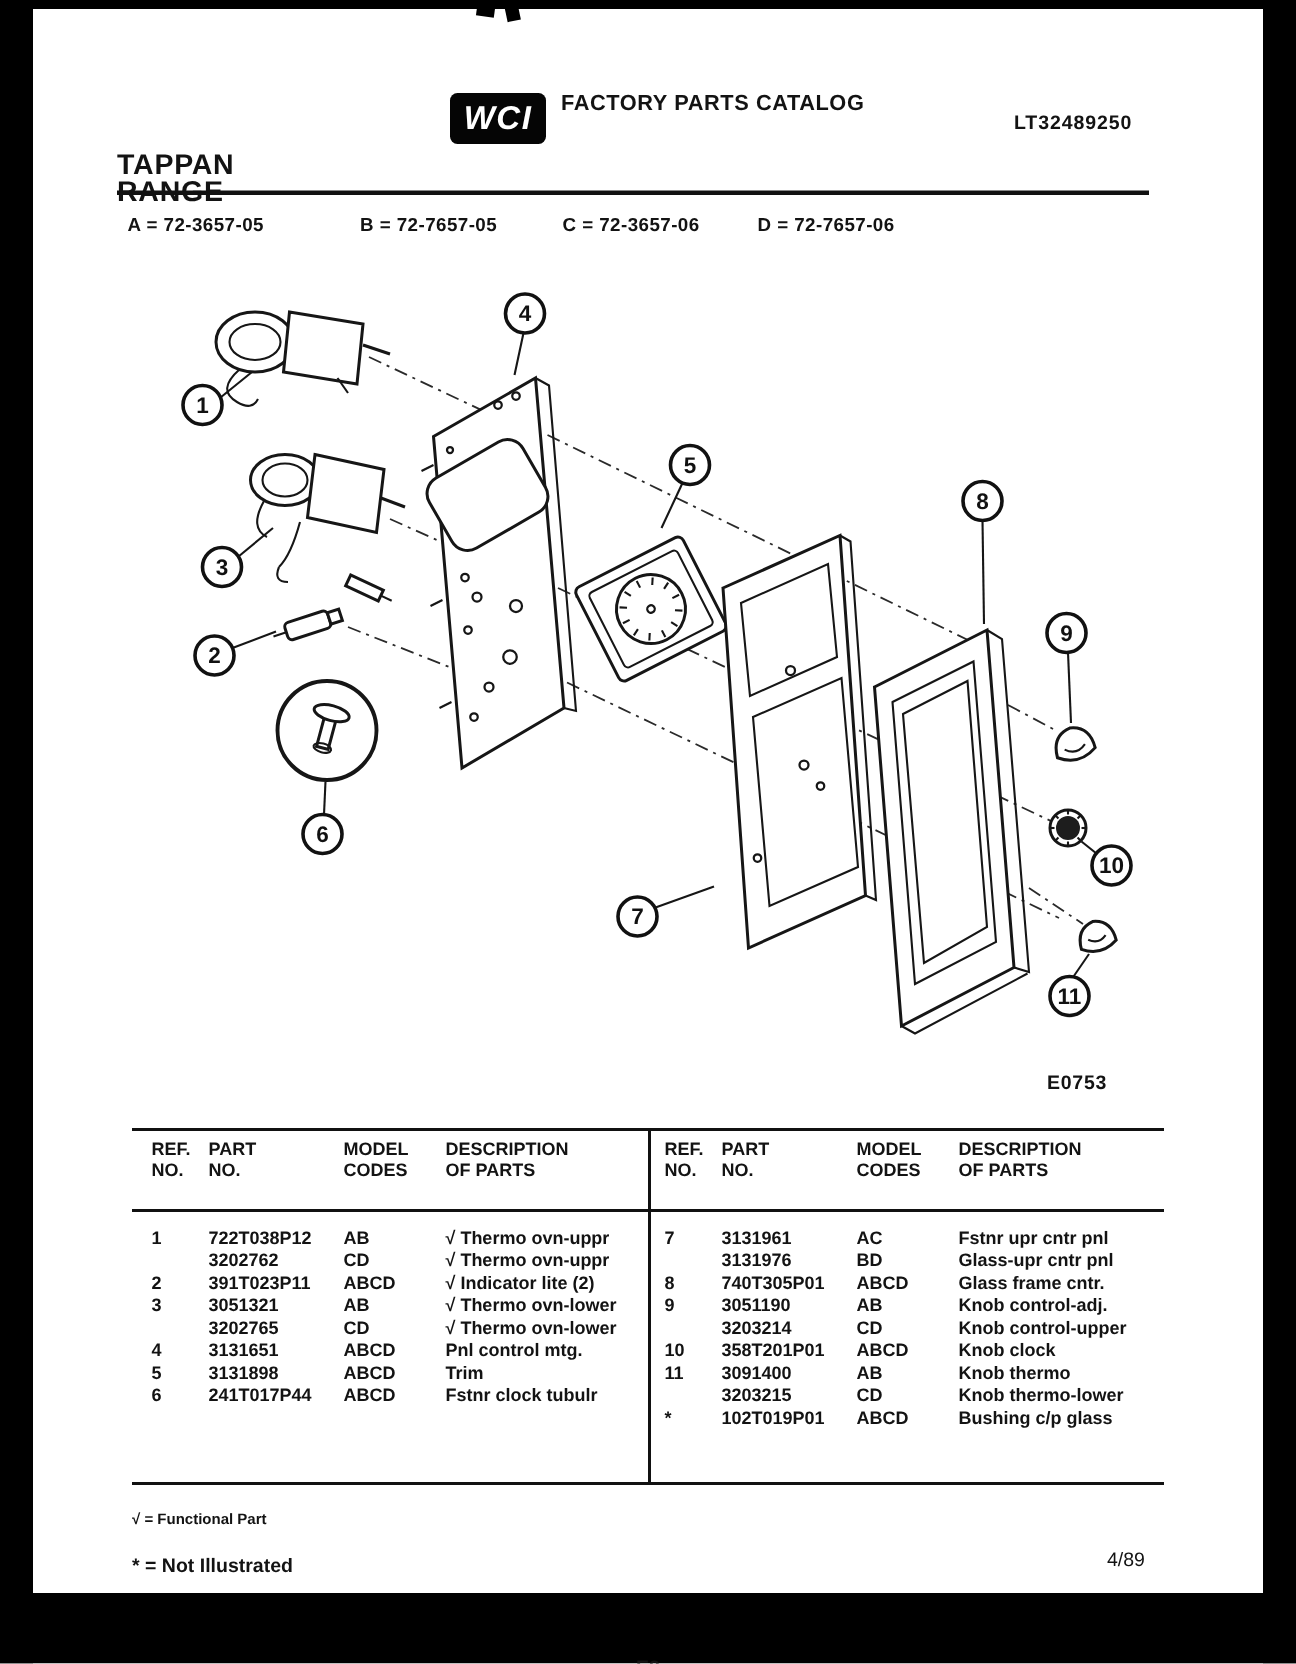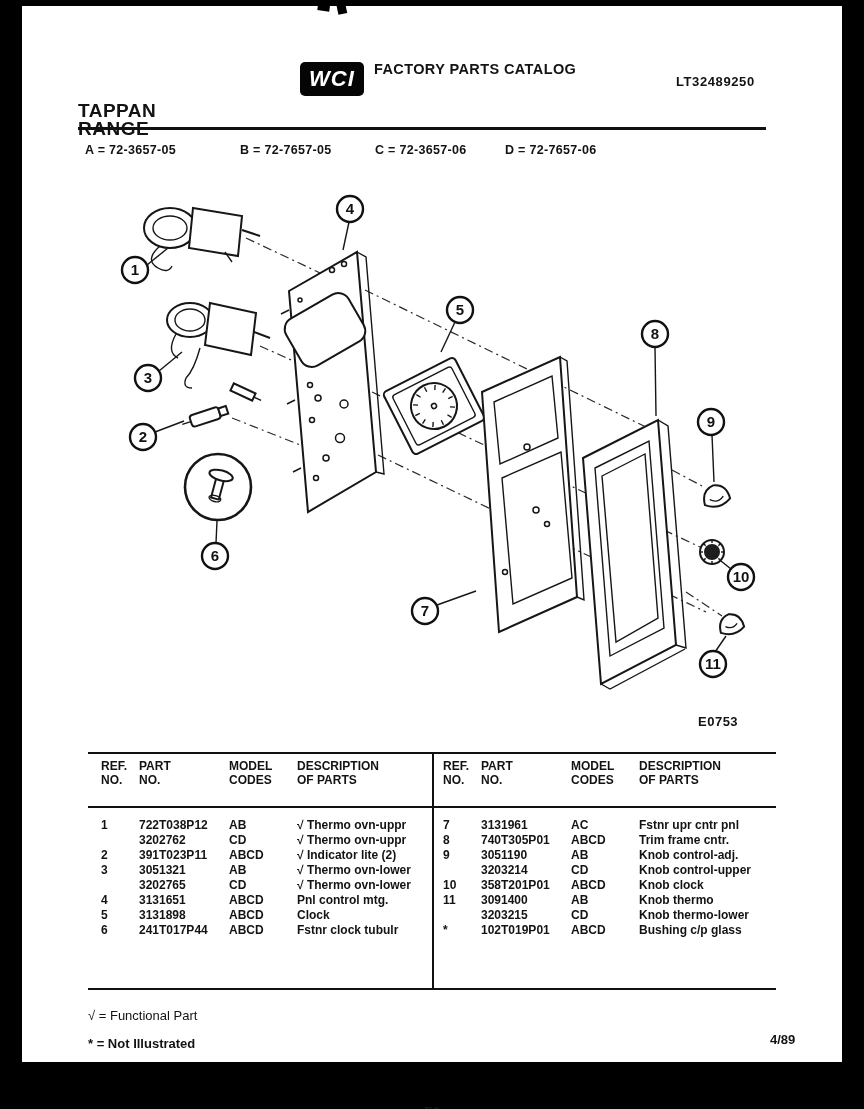--- a/index.html
+++ b/index.html
@@ -34,24 +34,24 @@
   .tline{position:absolute;background:#111;}
   .pthead{position:absolute;top:760px;width:330px;display:flex;font-weight:bold;font-size:12px;line-height:13.5px;}
   .ptable{position:absolute;top:818px;width:330px;font-weight:bold;font-size:12px;}
   .prow{display:flex;height:15px;line-height:15px;white-space:nowrap;}
   .c-ref{width:38px;flex:none;}
   .c-part{width:90px;flex:none;}
   .c-codes{width:68px;flex:none;}
   .c-desc{flex:1;}
   .pthead .c-desc div,.pthead div{white-space:nowrap;}
   
-  .legend1{left:88px;top:1008px;font-weight:normal;font-size:13px;}
+  .legend1{left:88px;top:1008px;font-weight:bold;font-size:10px;}
   .legend2{left:88px;top:1036px;font-weight:bold;font-size:13px;}
   .pagenum{left:424px;top:1104px;font-weight:bold;font-size:13px;}
-  .datecode{left:738px;top:1032px;font-weight:bold;font-size:13px;margin-left:32px;}
+  .datecode{left:738px;top:1032px;font-weight:normal;font-size:13px;}
 </style>
 </head>
 <body>
 
 <div class="bar" style="left:0;top:0;width:864px;height:6px;"></div>
 <div class="bar" style="left:0;top:0;width:22px;height:1109px;"></div>
 <div class="bar" style="left:842px;top:0;width:22px;height:1109px;"></div>
 <div class="bar" style="left:0;top:1062px;width:864px;height:47px;"></div>
 <div class="scanmark" style="left:318px;top:0;width:12px;height:11px;transform:rotate(8deg);"></div>
 <div class="scanmark" style="left:337px;top:1px;width:9px;height:13px;transform:rotate(-12deg);"></div>
@@ -347,42 +347,48 @@
   <div class="prow">
     <span class="c-ref">4</span>
     <span class="c-part">3131651</span>
     <span class="c-codes">ABCD</span>
     <span class="c-desc">Pnl control mtg.</span>
   </div>
   <div class="prow">
     <span class="c-ref">5</span>
     <span class="c-part">3131898</span>
     <span class="c-codes">ABCD</span>
-    <span class="c-desc">Clock</span>
+    <span class="c-desc">Trim</span>
   </div>
   <div class="prow">
     <span class="c-ref">6</span>
     <span class="c-part">241T017P44</span>
     <span class="c-codes">ABCD</span>
     <span class="c-desc">Fstnr clock tubulr</span>
   </div>
 </div>
 
 <div class="ptable" style="left:443px;">
   <div class="prow">
     <span class="c-ref">7</span>
     <span class="c-part">3131961</span>
     <span class="c-codes">AC</span>
     <span class="c-desc">Fstnr upr cntr pnl</span>
   </div>
   <div class="prow">
+    <span class="c-ref"></span>
+    <span class="c-part">3131976</span>
+    <span class="c-codes">BD</span>
+    <span class="c-desc">Glass-upr cntr pnl</span>
+  </div>
+  <div class="prow">
     <span class="c-ref">8</span>
     <span class="c-part">740T305P01</span>
     <span class="c-codes">ABCD</span>
-    <span class="c-desc">Trim frame cntr.</span>
+    <span class="c-desc">Glass frame cntr.</span>
   </div>
   <div class="prow">
     <span class="c-ref">9</span>
     <span class="c-part">3051190</span>
     <span class="c-codes">AB</span>
     <span class="c-desc">Knob control-adj.</span>
   </div>
   <div class="prow">
     <span class="c-ref"></span>
     <span class="c-part">3203214</span>

